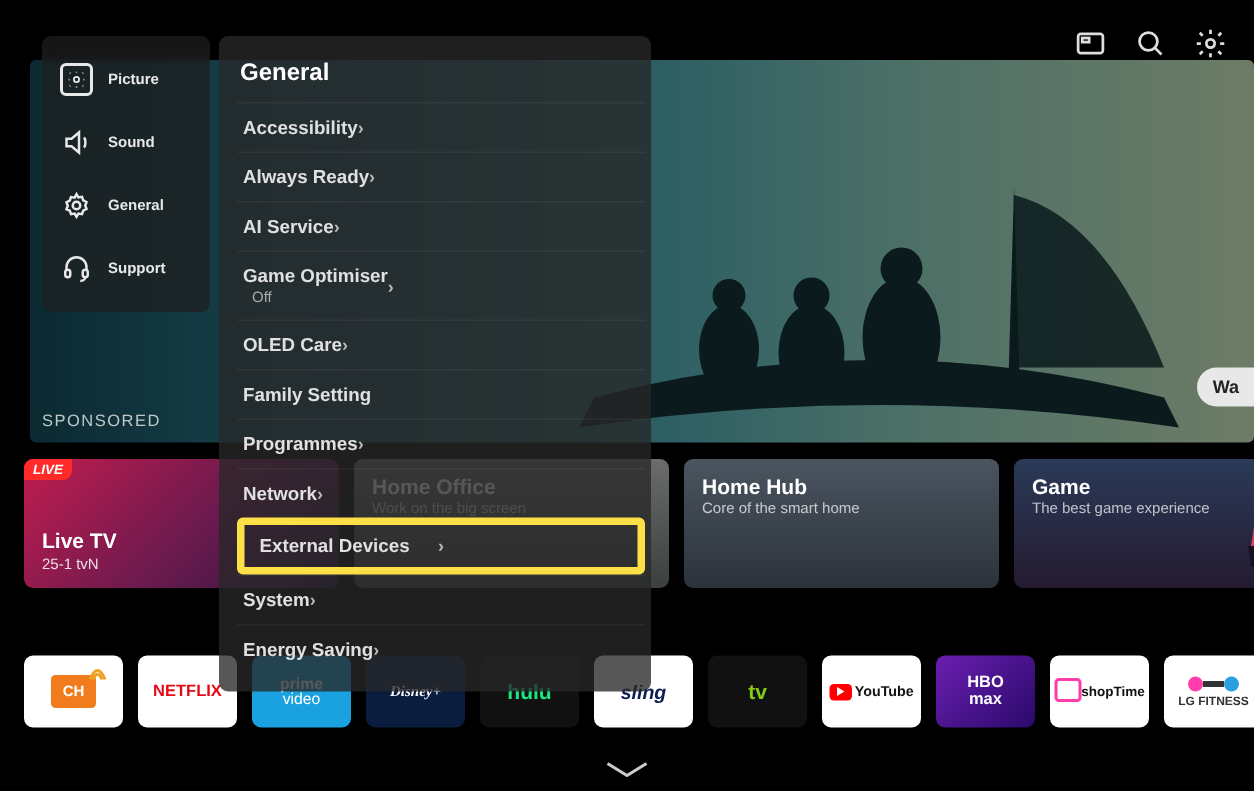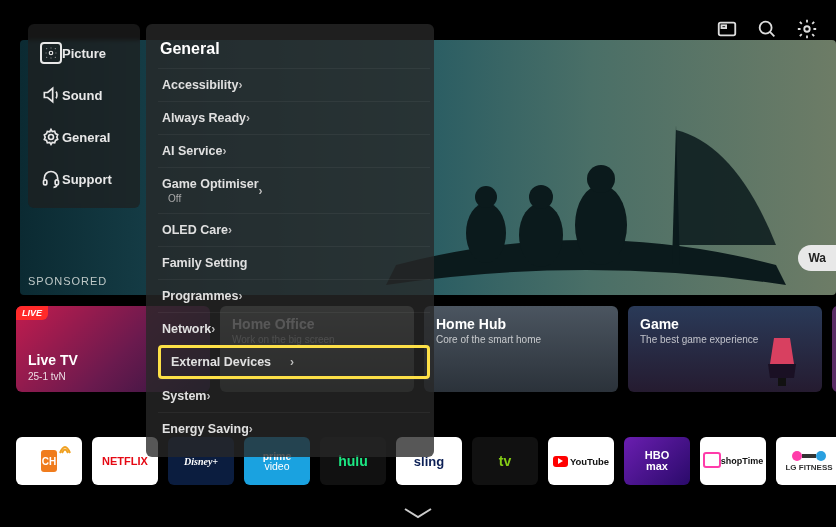--- a/index.html
+++ b/index.html
@@ -37,22 +37,22 @@
     display:flex; align-items:flex-start;
   }
   .cat-col {
     background: rgba(30,30,30,0.72);
     border-radius:6px; padding:8px 14px 8px 10px;
     backdrop-filter: blur(2px);
     margin-right:6px;
     width:112px;
   }
   .cat-item {
-    display:flex; align-items:center; gap:0;
-    padding:10px 2px; font-size:13px; color:#e8e8e8; cursor:pointer;
+    display:flex; align-items:center; gap:10px;
+    padding:10px 2px; font-size:10px; color:#e8e8e8; cursor:pointer;
     font-weight:600;
     text-align:center;
   }
   .cat-item .cicon { width:22px; height:22px; display:flex; align-items:center; justify-content:center; }
   .cat-item.box .cicon { border:2px solid #e8e8e8; border-radius:4px; }
   .sub-panel {
     background: rgba(40,40,40,0.78);
     border-radius:6px; padding:12px 4px 12px 12px;
     width:288px;
   }
@@ -60,30 +60,30 @@
   .sub-item {
     display:flex; align-items:center; 
     padding:9px 12px 9px 4px; font-size:12.5px; font-weight:600;
     color:#e0e0e0; cursor:pointer;
     border-top:1px solid rgba(255,255,255,0.05);
   }
   .sub-item:first-of-type { border-top:none; }
   .sub-item .sublabel { font-size:10px; font-weight:400; color:#aaa; display:block; margin-top:2px; margin-left:6px;}
   .sub-item .chev { color:#bbb; font-size:12px; }
   .sub-item.highlight {
-    border:3px solid #fde047; border-radius:4px;
+    border:5px solid #fde047; border-radius:4px;
     padding:7px 10px;
     gap:19px;
   }
   .card-row {
     position:absolute; top:306px; left:16px; right:0; height:96px;
     display:flex; gap:10px;
   }
   .card {
-    position:relative; width:194px; height:86px; border-radius:6px;
+    position:relative; width:210px; height:86px; border-radius:6px;
     padding:10px 12px; overflow:hidden; flex:0 0 auto; cursor:pointer;
     background:#222;
   }
   .card .ct { font-size:14px; font-weight:700; }
   .card .cs { font-size:10px; color:rgba(255,255,255,0.7); margin-top:2px; }
   .card.live { background:linear-gradient(135deg,#c21c4e,#6b1a4e 55%,#2a1540); }
   .card.live .badge { position:absolute; top:0; left:0; background:#ff2a2a; font-size:9px; font-weight:700; padding:2px 6px; border-bottom-right-radius:6px; font-style:italic;}
   .card.live .ct { position:absolute; bottom:24px; left:12px; }
   .card.live .cs { position:absolute; bottom:10px; left:12px; color:rgba(255,255,255,0.85); }
   .card.office { background:linear-gradient(180deg,#6a6d6a,#3b3f3d); }
@@ -98,30 +98,30 @@
   .app {
     width:66px; height:48px; border-radius:6px; background:#fff;
     display:flex; align-items:center; justify-content:center;
     font-size:10px; font-weight:800; cursor:pointer; flex:0 0 auto;
     overflow:hidden; text-align:center;
   }
   .app.netflix{ color:#e50914; font-size:11px; }
   .app.prime{ background:#1aa2e0; color:#fff; flex-direction:column; font-size:10.5px; line-height:1;}
   .app.disney{ background:#0b1d3f; color:#fff; font-family:Georgia,serif; font-style:italic; }
   .app.hulu{ background:#111; color:#1ce783; font-size:14px; }
-  .app.sling{ color:#0b1f55; font-size:13px;justify-content:center;}
+  .app.sling{ color:#0b1f55; font-style:italic; font-size:13px;justify-content:center;}
   .app.atv{ background:#111; color:#84cc16; font-size:14px; }
   .app.yt{ color:#111; font-size:9.5px; }
   .app.yt .play{ width:15px;height:11px;background:#ff0000;border-radius:3px;display:inline-flex;align-items:center;justify-content:center;margin-right:2px;}
   .app.yt .play::after{content:"";border-left:5px solid #fff;border-top:3px solid transparent;border-bottom:3px solid transparent;}
   .app.hbo{ background:linear-gradient(135deg,#6a1eb0,#2a0a6a); color:#fff; font-size:11px; line-height:1;}
   .app.shop{ color:#111; flex-direction:row; font-size:9px;}
   .app.shop .bag{ width:18px;height:16px;border:2px solid #ff3caa;border-radius:3px;position:relative;margin-bottom:2px;}
   .app.ch{ position:relative;}
-  .app.ch .sq{width:16px;height:22px;background:#f07c1d;border-radius:3px;display:flex;align-items:center;justify-content:center;color:#fff;font-size:10px;}
+  .app.ch .sq{width:30px;height:22px;background:#f07c1d;border-radius:3px;display:flex;align-items:center;justify-content:center;color:#fff;font-size:10px;}
   .app.lg{ color:#333; font-size:8px; flex-direction:column;}
   .app.lg .dumb{display:flex;align-items:center;gap:0;margin-bottom:2px;}
   .app.lg .w{width:10px;height:10px;border-radius:50%;}
   .expand-chevron {
     position:absolute; bottom:6px; left:50%; transform:translateX(-50%);
     color:#ccc; cursor:pointer;
   }
   svg { display:block; }
 </style>
 </head>
@@ -292,27 +292,27 @@
   <div class="app ch">
     <span class="sq">CH</span>
     <svg style="position:absolute;top:6px;right:10px" width="14" height="12" viewBox="0 0 14 12">
         <path d="M2 10 Q7 -2 12 10" fill="none" stroke="#f0a020" stroke-width="2"></path>
         <path d="M4 10 Q7 3 10 10" fill="none" stroke="#f0a020" stroke-width="2"></path>
       </svg>
   </div>
   <div class="app netflix">
       <span>NETFLIX</span>
     </div>
-  <div class="app disney">
-      <span>Disney+</span>
-    </div>
   <div class="app prime">
     <span>prime</span>
     <span style="font-weight:400">video</span>
   </div>
+  <div class="app disney">
+      <span>Disney+</span>
+    </div>
   <div class="app hulu">
       <span>hulu</span>
     </div>
   <div class="app sling">
       <span>sling</span>
     </div>
   <div class="app atv">
       <span> <span>tv</span></span>
     </div>
   <div class="app yt">

